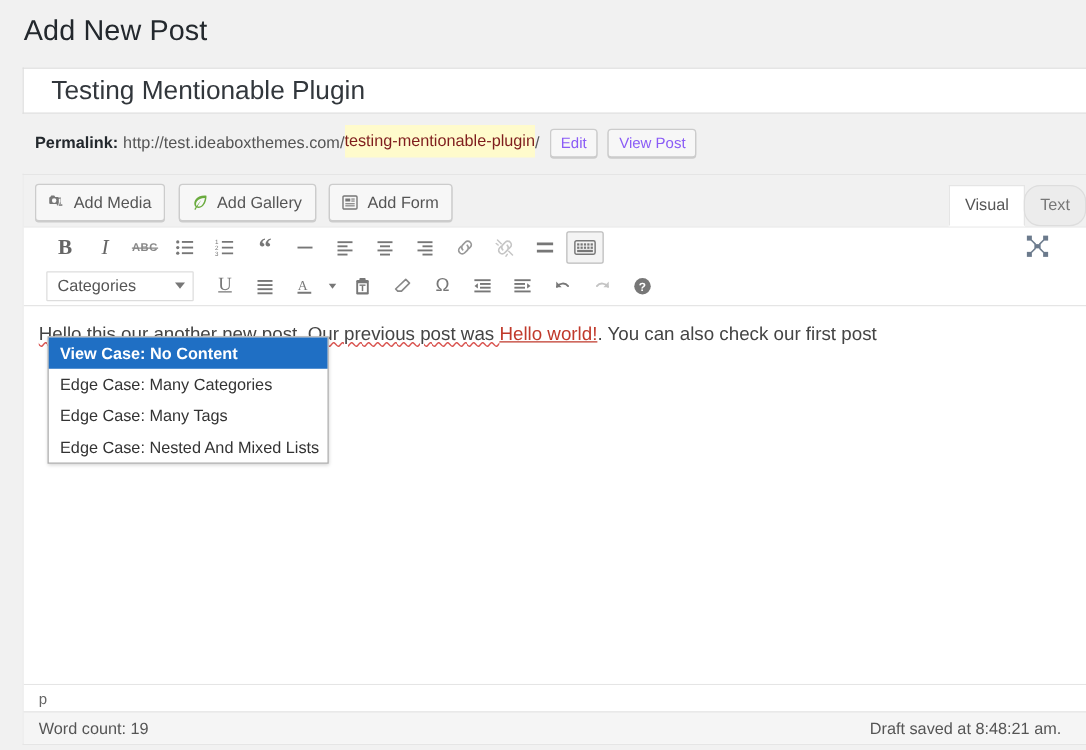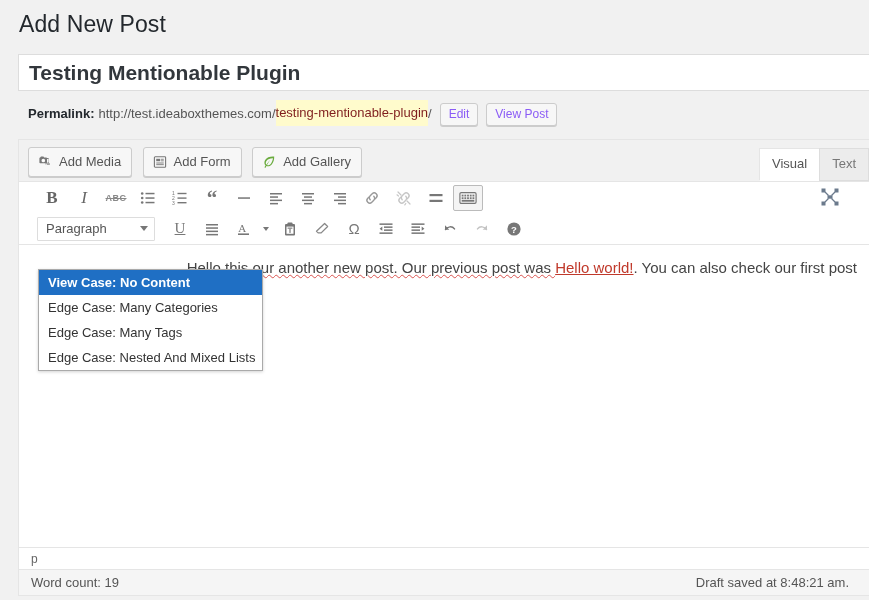--- a/index.html
+++ b/index.html
@@ -36,25 +36,25 @@
     box-shadow: 0 0 0 transparent;
     height: 37px;
     width: 851px;
     box-sizing: border-box;
   }
   .title-input {
     width: 100%;
     height: 100%;
     border: 0;
     outline: none;
-    padding: 0 10px;
+    padding: 0 22px;
     box-sizing: border-box;
     font-family: "Liberation Sans", sans-serif;
     font-size: 21px;
-    font-weight: 700;
+    font-weight: 400;
     color: #32373c;
     background: transparent;
     line-height: 35px;
   }
 
   
   .permalink-row {
     margin: 9px 0 0 28px;
     font-size: 13px;
     line-height: 24px;
@@ -143,20 +143,21 @@
     background: #fff;
     color: #555;
     cursor: pointer;
     margin-left: -1px;
   }
   .tab.inactive {
     background: #ececec;
     border-color: #ddd;
     border-bottom-color: #ddd;
     color: #777;
+    border-radius: 13px;
   }
 
   
   .toolbar {
     border-top: 1px solid #e5e5e5;
     background: #fff;
     padding: 0 0 0 18px;
   }
   .tb-row {
     display: flex;
@@ -276,21 +277,20 @@
     padding: 11px 12px 0 12px;
     box-sizing: border-box;
     overflow: hidden;
   }
   .content-text {
     font-family: "Liberation Sans", sans-serif;
     font-size: 15px;
     line-height: 24px;
     color: #444;
     white-space: nowrap;
-    text-align: right;
   }
   .spell {
     text-decoration: underline;
     text-decoration-style: wavy;
     text-decoration-color: #d9534f;
     text-decoration-thickness: 1px;
   }
   .content-link {
     color: #c0392b;
     text-decoration: underline;
@@ -373,43 +373,43 @@
     <div class="media-btn">
       <span>
         <svg width="16" height="16" viewBox="0 0 20 20">
           <path fill="#777" d="M5 3h3l1 1.5h2.6c.5 0 .9.4.9.9v5.2c0 .5-.4.9-.9.9H3.9c-.5 0-.9-.4-.9-.9V5.4c0-.5.4-.9.9-.9H4L5 3zm2.9 2.8a2.3 2.3 0 100 4.6 2.3 2.3 0 000-4.6z"></path>
           <circle cx="7.9" cy="8.1" r="1.2" fill="#fff"></circle>
           <path fill="#777" d="M14.6 4.2v6.6c0 .4-.3.7-.7.7s-.7-.3-.7-.7.3-.7.7-.7c.1 0 .2 0 .3.1V6l-2.2.5v5.8c0 .4-.3.7-.8.7s-.8-.3-.8-.7.4-.7.8-.7h.2V5.4l3.2-.7v-.5z"></path>
           <rect x="12.5" y="11.8" width="3.6" height="1.5" fill="#777"></rect>
         </svg>
       </span>
       <span class="mb-label">Add Media</span>
+    </div>
+
+    <div class="media-btn">
+      <span>
+        <svg width="16" height="16" viewBox="0 0 20 20">
+          <path fill="#6aab3e" d="M16.5 3.2C12 2.7 7.3 4 5.2 7.4c-1.6 2.6-1 5.6.5 7l-1.4 2.3 1.1.7 1.4-2.3c2 .7 4.8.1 6.6-2 2.6-3 3.2-7.1 3.1-9.9zM6.6 13.4c-.7-.9-.9-2.7.2-4.5 1.5-2.4 4.8-3.6 8.1-3.5-.3 2.2-1 4.9-2.8 7-1.4 1.6-3.5 1.9-4.6 1.4l3.9-6.5-4.8 6.1z"></path>
+        </svg>
+      </span>
+      <span class="mb-label">Add Gallery</span>
     </div>
 
     <div class="media-btn">
       <span>
         <svg width="16" height="16" viewBox="0 0 20 20">
           <rect x="3" y="3.5" width="14" height="13" rx="1" fill="none" stroke="#777" stroke-width="1.4"></rect>
           <rect x="5.3" y="6" width="5" height="3" fill="#777"></rect>
           <rect x="11.3" y="6" width="3.4" height="1.1" fill="#777"></rect>
           <rect x="11.3" y="8" width="3.4" height="1.1" fill="#777"></rect>
           <rect x="5.3" y="10.7" width="9.4" height="1.1" fill="#777"></rect>
           <rect x="5.3" y="12.8" width="9.4" height="1.1" fill="#777"></rect>
         </svg>
       </span>
       <span class="mb-label">Add Form</span>
-    </div>
-
-    <div class="media-btn">
-      <span>
-        <svg width="16" height="16" viewBox="0 0 20 20">
-          <path fill="#6aab3e" d="M16.5 3.2C12 2.7 7.3 4 5.2 7.4c-1.6 2.6-1 5.6.5 7l-1.4 2.3 1.1.7 1.4-2.3c2 .7 4.8.1 6.6-2 2.6-3 3.2-7.1 3.1-9.9zM6.6 13.4c-.7-.9-.9-2.7.2-4.5 1.5-2.4 4.8-3.6 8.1-3.5-.3 2.2-1 4.9-2.8 7-1.4 1.6-3.5 1.9-4.6 1.4l3.9-6.5-4.8 6.1z"></path>
-        </svg>
-      </span>
-      <span class="mb-label">Add Gallery</span>
     </div>
 
     <div class="tabs">
       <div class="tab">Visual</div>
       <div class="tab inactive">Text</div>
     </div>
   </div>
 
   <div class="toolbar">
 
@@ -552,21 +552,21 @@
                 <line x1="15" y1="15" x2="11.5" y2="11.5"></line>
             </g>
           </svg>
         </span>
       </div>
     </div>
 
     <div class="tb-row row2">
 
       <div class="style-select">
-        <span>Paragraph</span>
+        <span>Categories</span>
         <span class="caret"></span>
       </div>
 
       <div class="tb-btn">
         <span class="glyph-u">U</span>
       </div>
       <div class="tb-btn">
         <span>
           <svg width="16" height="16" viewBox="0 0 16 16">
             <rect x="2" y="3" width="12" height="1.5" fill="#777"></rect>

